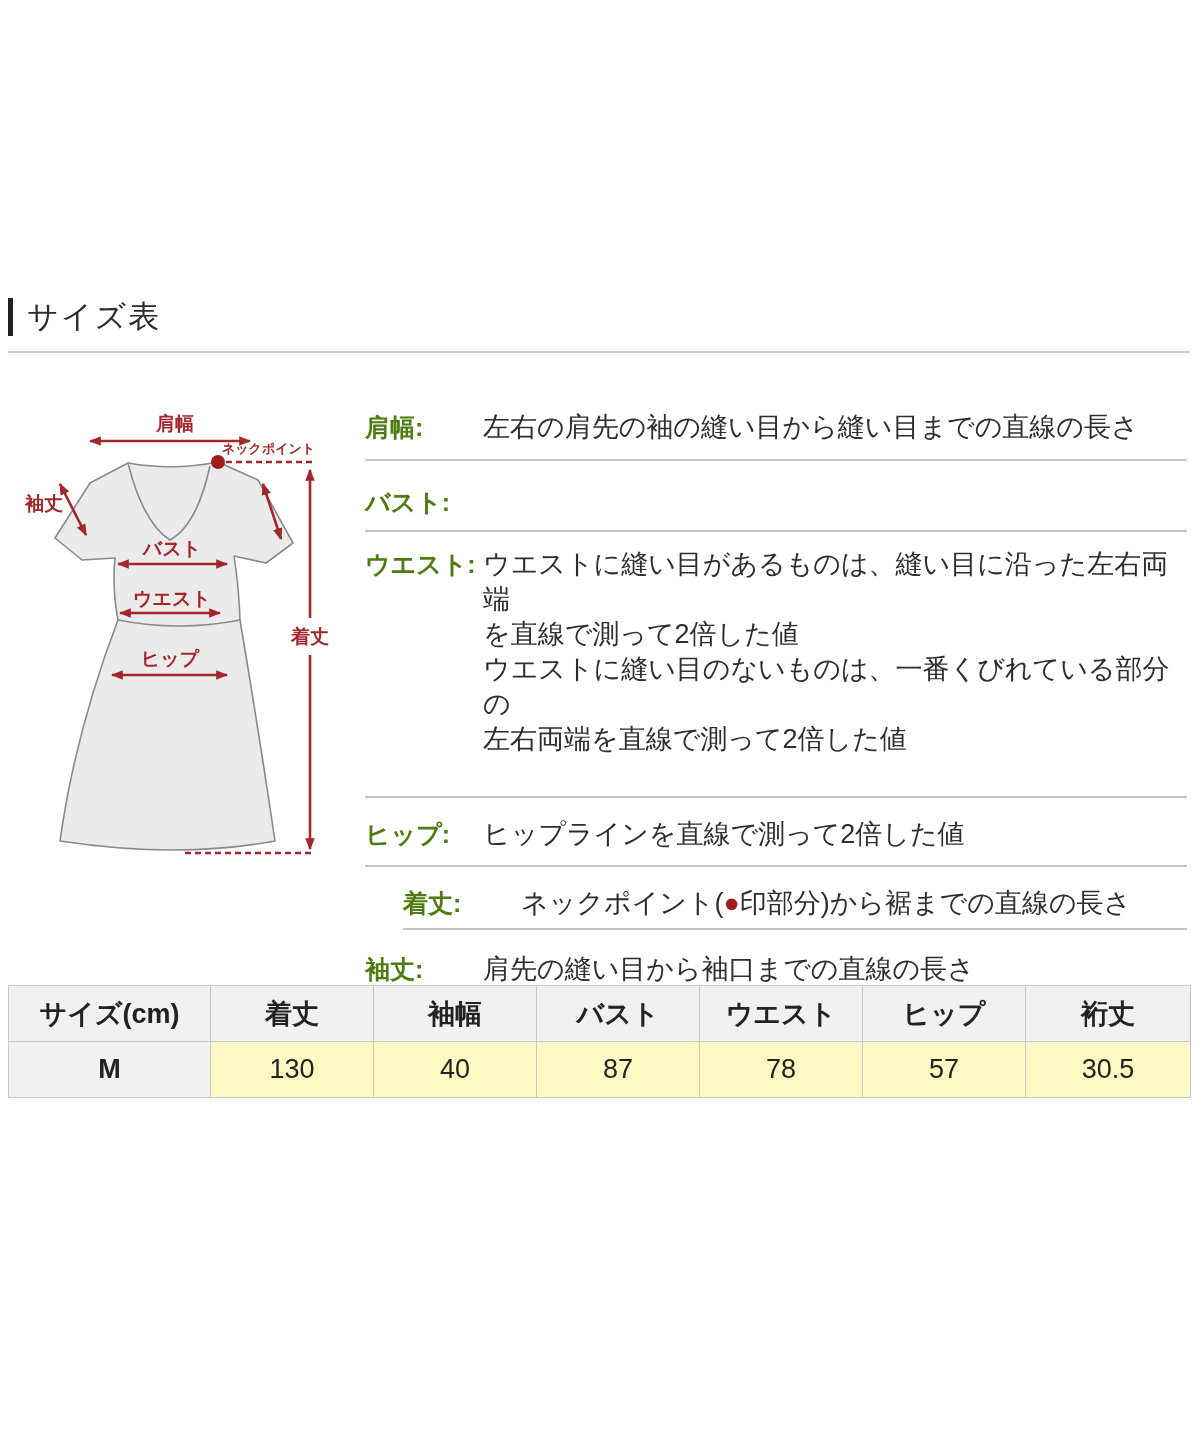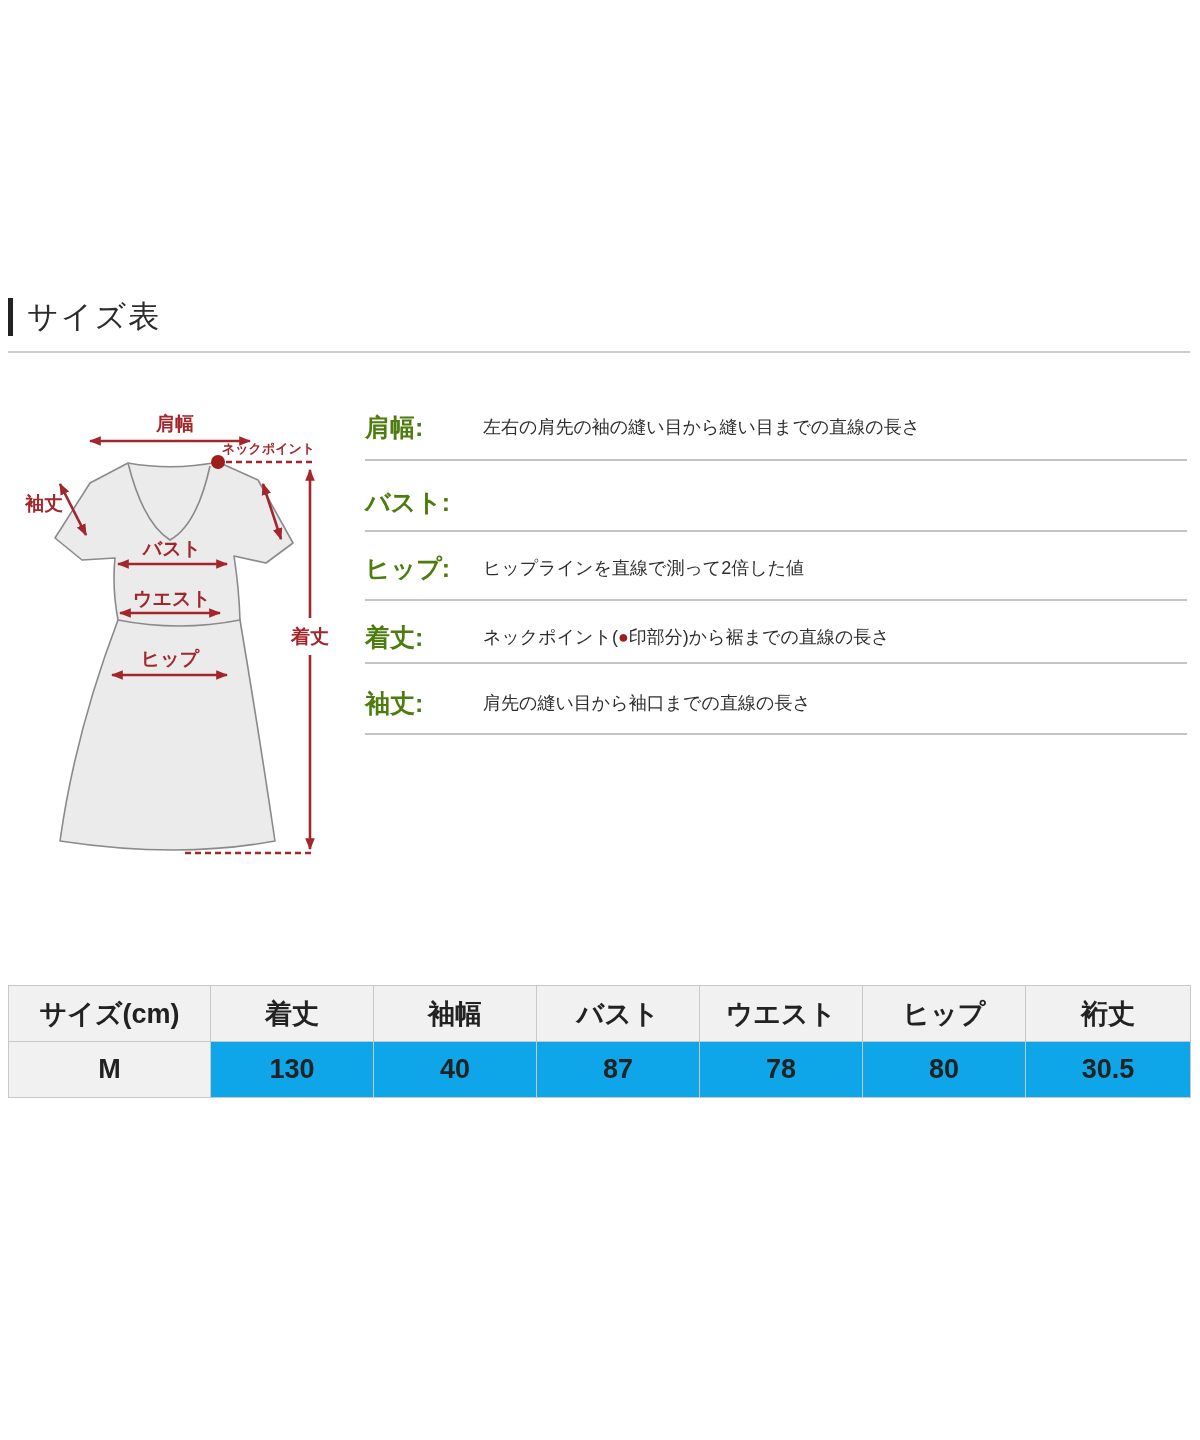--- a/index.html
+++ b/index.html
@@ -65,31 +65,31 @@
   }
   .def-term {
     flex: 0 0 118px;
     font-size: 25px;
     font-weight: 600;
     color: #4d7c0f;
     line-height: 30px;
   }
   .def-text {
     flex: 1;
-    font-size: 18px;
+    font-size: 27px;
     color: #2e2e2e;
     line-height: 30px;
     white-space: pre-line;
   }
   .def-row.r1 { padding: 9px 0 17px 0; }
   .def-row.r2 { padding: 26px 0 13px 0; }
   .def-row.r3 { padding: 15px 0 39px 0; }
   .def-row.r3 .def-text, .def-row.r3 .def-term { line-height: 35px; }
   .def-row.r4 { padding: 21px 0 16px 0; }
-  .def-row.r5 { padding: 21px 0 10px 0; }
+  .def-row.r5 { padding: 21px 0 10px 0; margin-left: 38px; }
   .def-row.r6 { padding: 24px 0 15px 0; }
   .inline-dot { color: #9e1c1c; }
 
   
   .size-table {
     position: absolute;
     left: 8px; top: 985px;
     width: 1182px;
     border-collapse: collapse;
     table-layout: fixed;
@@ -100,21 +100,21 @@
     text-align: center;
     vertical-align: middle;
     font-size: 27px;
     height: 56px;
   }
   .size-table th {
     background: #f1f1f1;
     font-weight: 700;
     color: #222222;
   }
-  .size-table td { background: #0ea5e9; color: #222222; font-weight: 700; }
+  .size-table td { background: #fef9c3; color: #222222; font-weight: 400; }
   .size-table td.row-head { background: #f1f1f1; font-weight: 700; }
 </style>
 </head>
 <body>
 
 <div class="page">
 
   <div class="title-block">
     <div class="title-bar"></div>
     <div class="page-title">サイズ表</div>
@@ -171,20 +171,27 @@
 
     <div class="def-row r1">
       <div class="def-term">肩幅:</div>
       <div class="def-text">左右の肩先の袖の縫い目から縫い目までの直線の長さ</div>
     </div>
 
     <div class="def-row r2">
       <div class="def-term">バスト:</div>
     </div>
 
+    <div class="def-row r3">
+      <div class="def-term">ウエスト:</div>
+      <div class="def-text">ウエストに縫い目があるものは、縫い目に沿った左右両端
+を直線で測って2倍した値
+ウエストに縫い目のないものは、一番くびれている部分の
+左右両端を直線で測って2倍した値</div>
+    </div>
 
     <div class="def-row r4">
       <div class="def-term">ヒップ:</div>
       <div class="def-text">ヒップラインを直線で測って2倍した値</div>
     </div>
 
     <div class="def-row r5">
       <div class="def-term">着丈:</div>
       <div class="def-text"><span>ネックポイント(</span><span class="inline-dot">●</span><span>印部分)から裾までの直線の長さ</span></div>
     </div>
@@ -217,19 +224,19 @@
         <th>裄丈</th>
       </tr>
     </thead>
     <tbody>
       <tr>
         <td class="row-head">M</td>
         <td>130</td>
         <td>40</td>
         <td>87</td>
         <td>78</td>
-        <td>80</td>
+        <td>57</td>
         <td>30.5</td>
       </tr>
     </tbody>
   </table>
 
 </div>
 
 </body></html>

